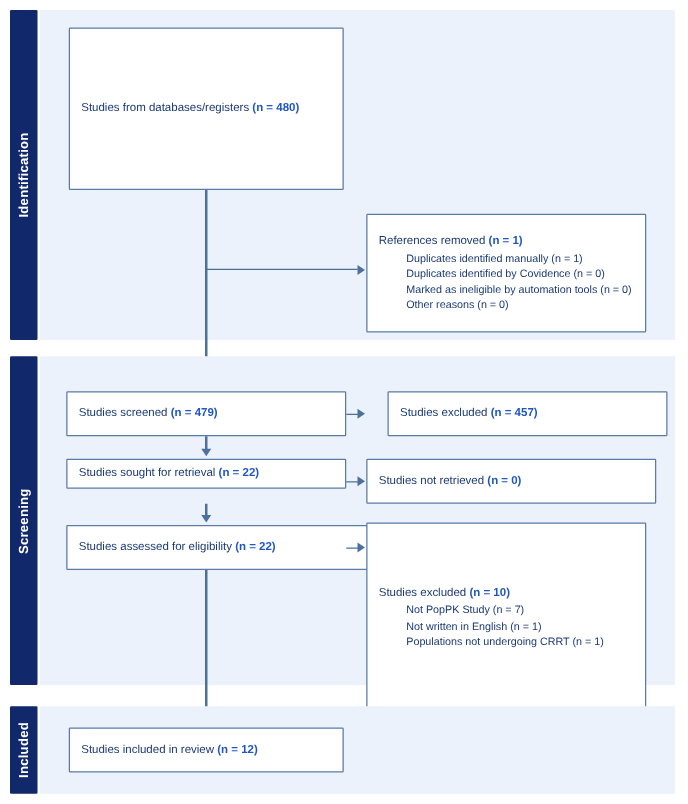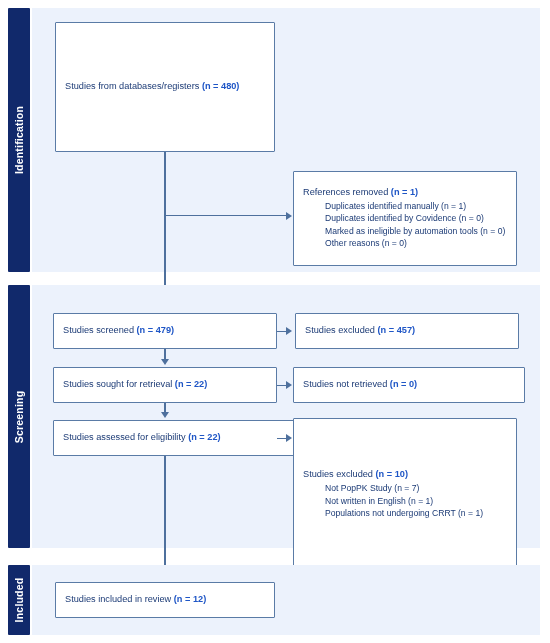--- a/index.html
+++ b/index.html
@@ -148,28 +148,28 @@
     <span class="band-label">Screening</span>
   </div>
 
   <div class="node vcenter" style="left:53px; top:313px; width:224px; height:36px;padding-left:27px;">
     <div class="txt">
       <span class="title-line" style="font-weight:normal;"><span>Studies screened</span>
         <span class="nval">(n = 479)</span></span>
     </div>
   </div>
 
-  <div class="node vcenter" style="left:295px; top:313px; width:224px; height:36px;">
+  <div class="node vcenter" style="left:310px; top:313px; width:224px; height:36px;">
     <div class="txt">
       <span class="title-line" style="font-weight:normal;"><span>Studies excluded</span>
         <span class="nval">(n = 457)</span></span>
     </div>
   </div>
 
-  <div class="node vcenter" style="left:53px; top:367px; width:224px; height:36px;">
+  <div class="node vcenter" style="left:53px; top:367px; width:224px; height:24px;">
     <div class="txt">
       <span class="title-line" style="font-weight:normal;"><span>Studies sought for retrieval</span>
         <span class="nval">(n = 22)</span></span>
     </div>
   </div>
 
   <div class="node vcenter" style="left:293px; top:367px; width:232px; height:36px;">
     <div class="txt">
       <span class="title-line" style="font-weight:normal;"><span>Studies not retrieved</span>
         <span class="nval">(n = 0)</span></span>

